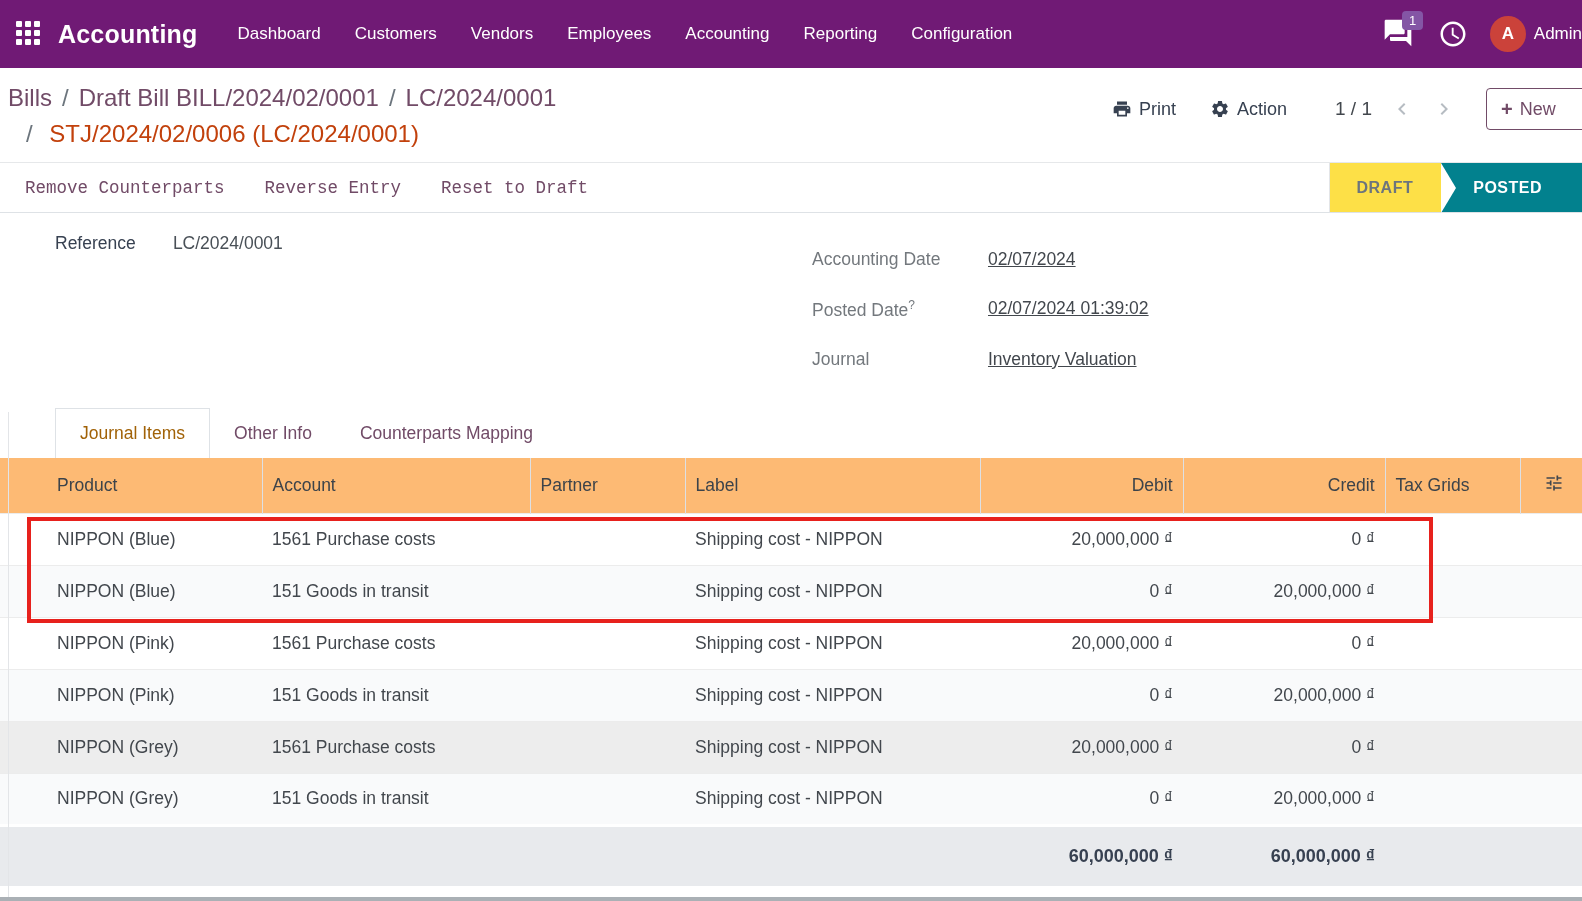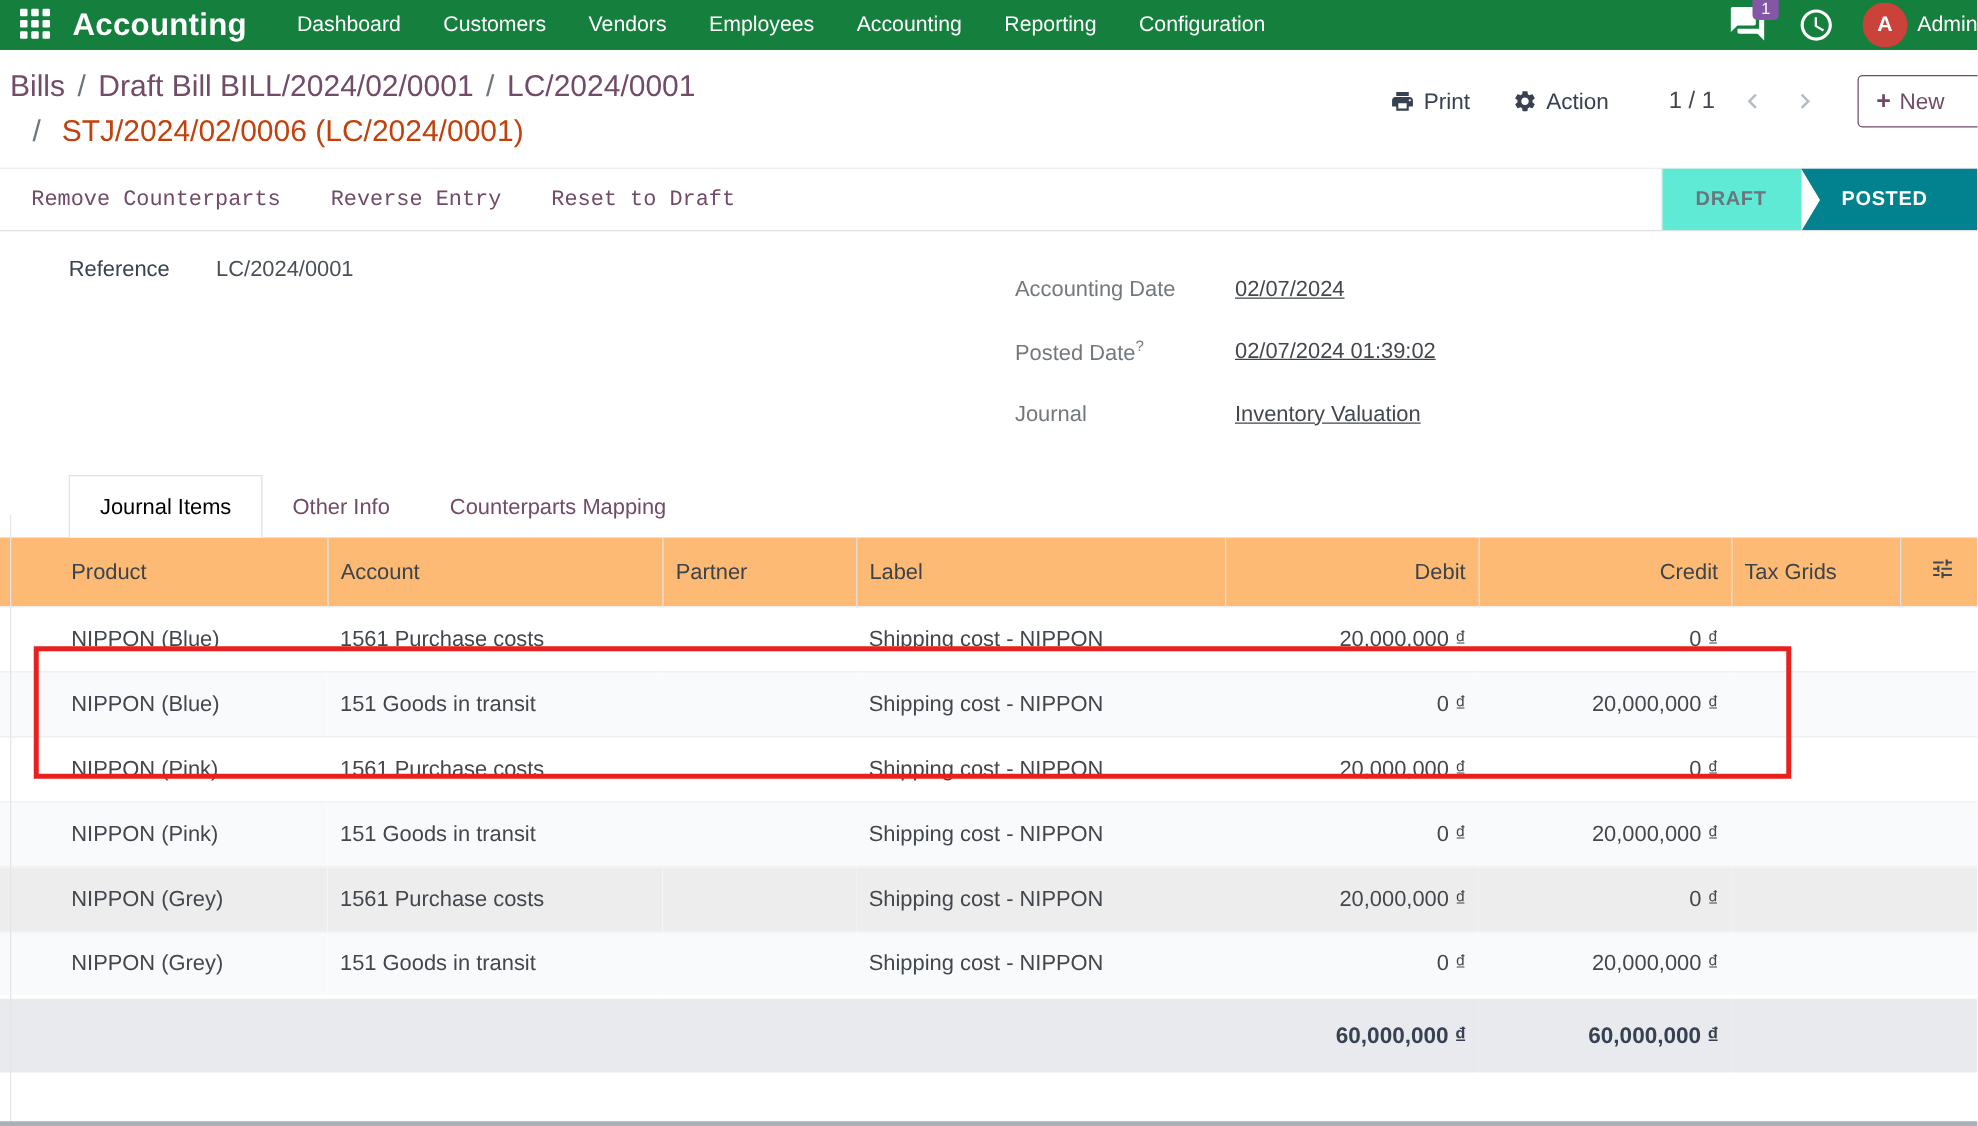--- a/index.html
+++ b/index.html
@@ -1,20 +1,20 @@
 <!DOCTYPE html>
 <html><head>
 <meta charset="utf-8">
 <style>
   * { margin:0; padding:0; box-sizing:border-box; }
   html,body { font-family:"Liberation Sans", sans-serif; }
   .page { position:relative; width:1582px; height:901px; background:#fff; overflow:hidden; }
 
   
-  .navbar { height:40px; background:#15803d; display:flex; align-items:center; padding-left:10px; color:#fff; }
+  .navbar { height:68px; background:#701a75; display:flex; align-items:center; padding-left:10px; color:#fff; }
   .apps-grid { width:26px; height:26px; display:grid; grid-template-columns:repeat(3,6px); grid-template-rows:repeat(3,6px); gap:3px; margin:0 16px 0 6px; cursor:pointer; }
   .apps-grid span { background:#fff; border-radius:1px; }
   .brand { font-size:25px; font-weight:bold; margin-right:40px; letter-spacing:.2px; }
   .nav-menus { display:flex; gap:34px; font-size:17px; }
   .nav-item { cursor:pointer; white-space:nowrap; }
   .nav-right { margin-left:auto; display:flex; align-items:center; gap:22px; padding-right:0; }
   .chat-wrap { position:relative; width:34px; height:34px; }
   .badge { position:absolute; top:-6px; left:20px; background:#8456a5; color:#fff; font-size:13px; padding:2px 7px; border-radius:4px; line-height:15px; }
   .avatar { width:36px; height:36px; border-radius:50%; background:#cb423a; color:#fff; display:flex; align-items:center; justify-content:center; font-size:17px; font-weight:bold; }
   .user-wrap { display:flex; align-items:center; gap:8px; font-size:17px; width:92px; overflow:hidden; white-space:nowrap; }
@@ -34,39 +34,39 @@
   .btn-new { margin-left:30px; margin-right:-16px; width:112px; height:42px; background:#fff; border:1px solid #714B67; border-radius:4px; color:#714B67; font-size:18px; display:flex; align-items:center; justify-content:flex-start; padding-left:14px; gap:7px; cursor:pointer; }
   .plus-icon { font-weight:bold; font-size:20px; }
   .plus-icon::before { content:"+"; }
 
   
   .control-bar { height:51px; border-top:1px solid #e6e8ea; border-bottom:1px solid #dee2e6; display:flex; align-items:stretch; }
   .cb-buttons { display:flex; align-items:center; gap:40px; padding-left:25px; }
   .cb-btn { background:none; border:none; color:#714B67; font-size:17.5px; font-family:Liberation Mono, monospace; cursor:pointer; white-space:nowrap; }
   .statusbar { margin-left:auto; display:flex; align-items:stretch; border-left:1px solid #e3e5e8; }
   .stage { display:flex; align-items:center; font-size:16px; font-weight:600; letter-spacing:.5px; }
-  .stage.draft { color:#6c757d; padding:0 28px 0 26px; background:#5eead4; cursor:pointer; }
+  .stage.draft { color:#6c757d; padding:0 28px 0 26px; background:#fde047; cursor:pointer; }
   .stage.posted { background:#02818e; color:#fff; position:relative; padding:0 40px 0 32px; cursor:default; }
   .notch { position:absolute; left:0; top:0; width:0; height:0; border-top:25px solid transparent; border-bottom:25px solid transparent; border-left:15px solid #fff; }
 
   
   .sheet { position:relative; background:#fff; }
   .field-reference { margin:20px 0 0 55px; font-size:17.5px; }
   .field-reference .lbl { display:inline-block; width:113px; color:#374151; font-weight:500; }
   .field-reference .val { color:#495057; }
   .form-right { position:absolute; left:812px; top:16px; font-size:17.5px; }
   .fr-row { margin-bottom:28px; display:flex; }
   .fr-row .lbl { width:176px; color:#73787d; }
   .fr-row .val { color:#42474d;text-decoration:underline; }
   .hint { font-size:12px; vertical-align:super; color:#73787d; }
 
   
   .tabs { display:flex; margin:154px 0 0 55px; height:50px; font-size:17.5px; }
   .tab { padding:0 24px; display:flex; align-items:center; color:#714B67; cursor:pointer; }
-  .tab.active { background:#fff; border:1px solid #dee2e6; border-bottom:none; color:#000000; }
+  .tab.active { background:#fff; border:1px solid #dee2e6; border-bottom:none; color:#a16207; }
 
   
   table { table-layout:fixed; width:1582px; border-collapse:collapse; font-size:17.5px; color:#42474d; }
   thead th { background:#fdba74; height:55px; font-weight:normal; color:#3c434a; text-align:left; padding:0 10px; border-right:1px solid #dde0e4; }
   thead th:last-child { border-right:none; }
   thead th.num, td.num { text-align:right; }
   thead th:first-child, tbody td:first-child { padding-left:57px; }
   .th-icon { text-align:right; padding-right:18px; }
   tbody td { height:52px; padding:0 10px; border-top:1px solid #ececec; white-space:nowrap; overflow:hidden; }
   tbody tr:nth-child(even) { background:#f9fafb; }

